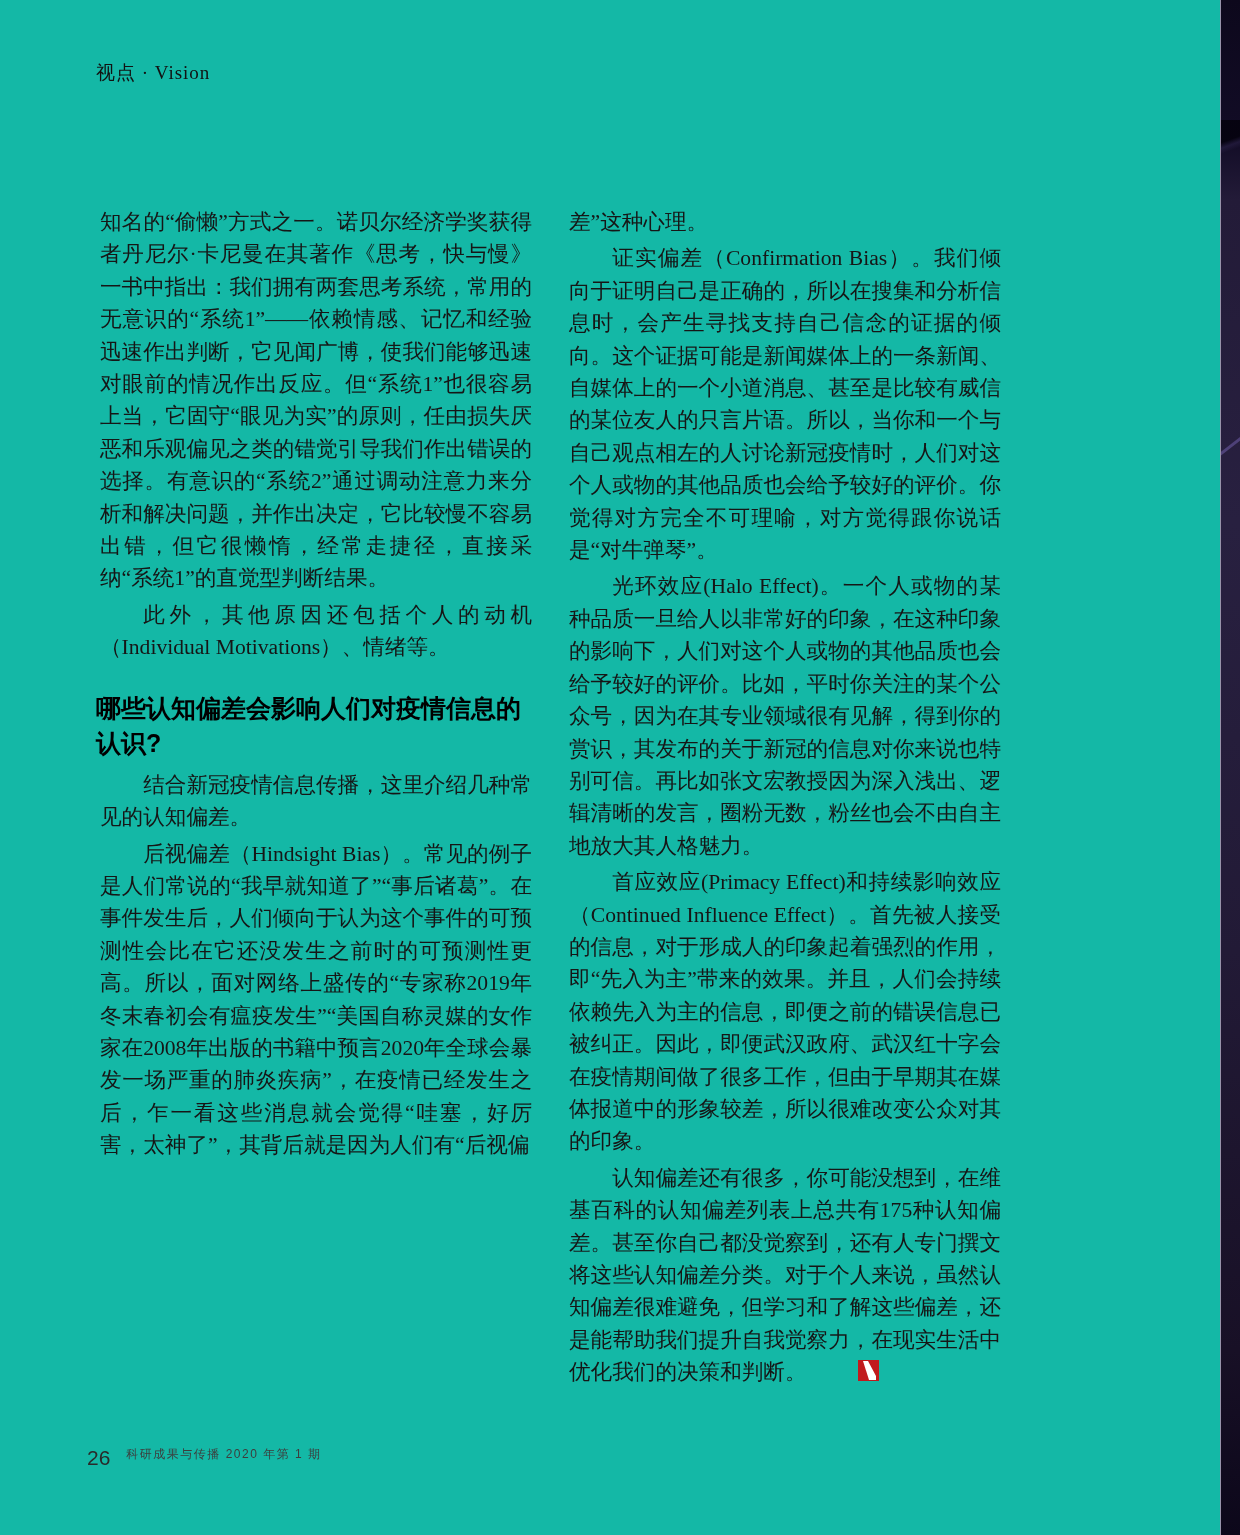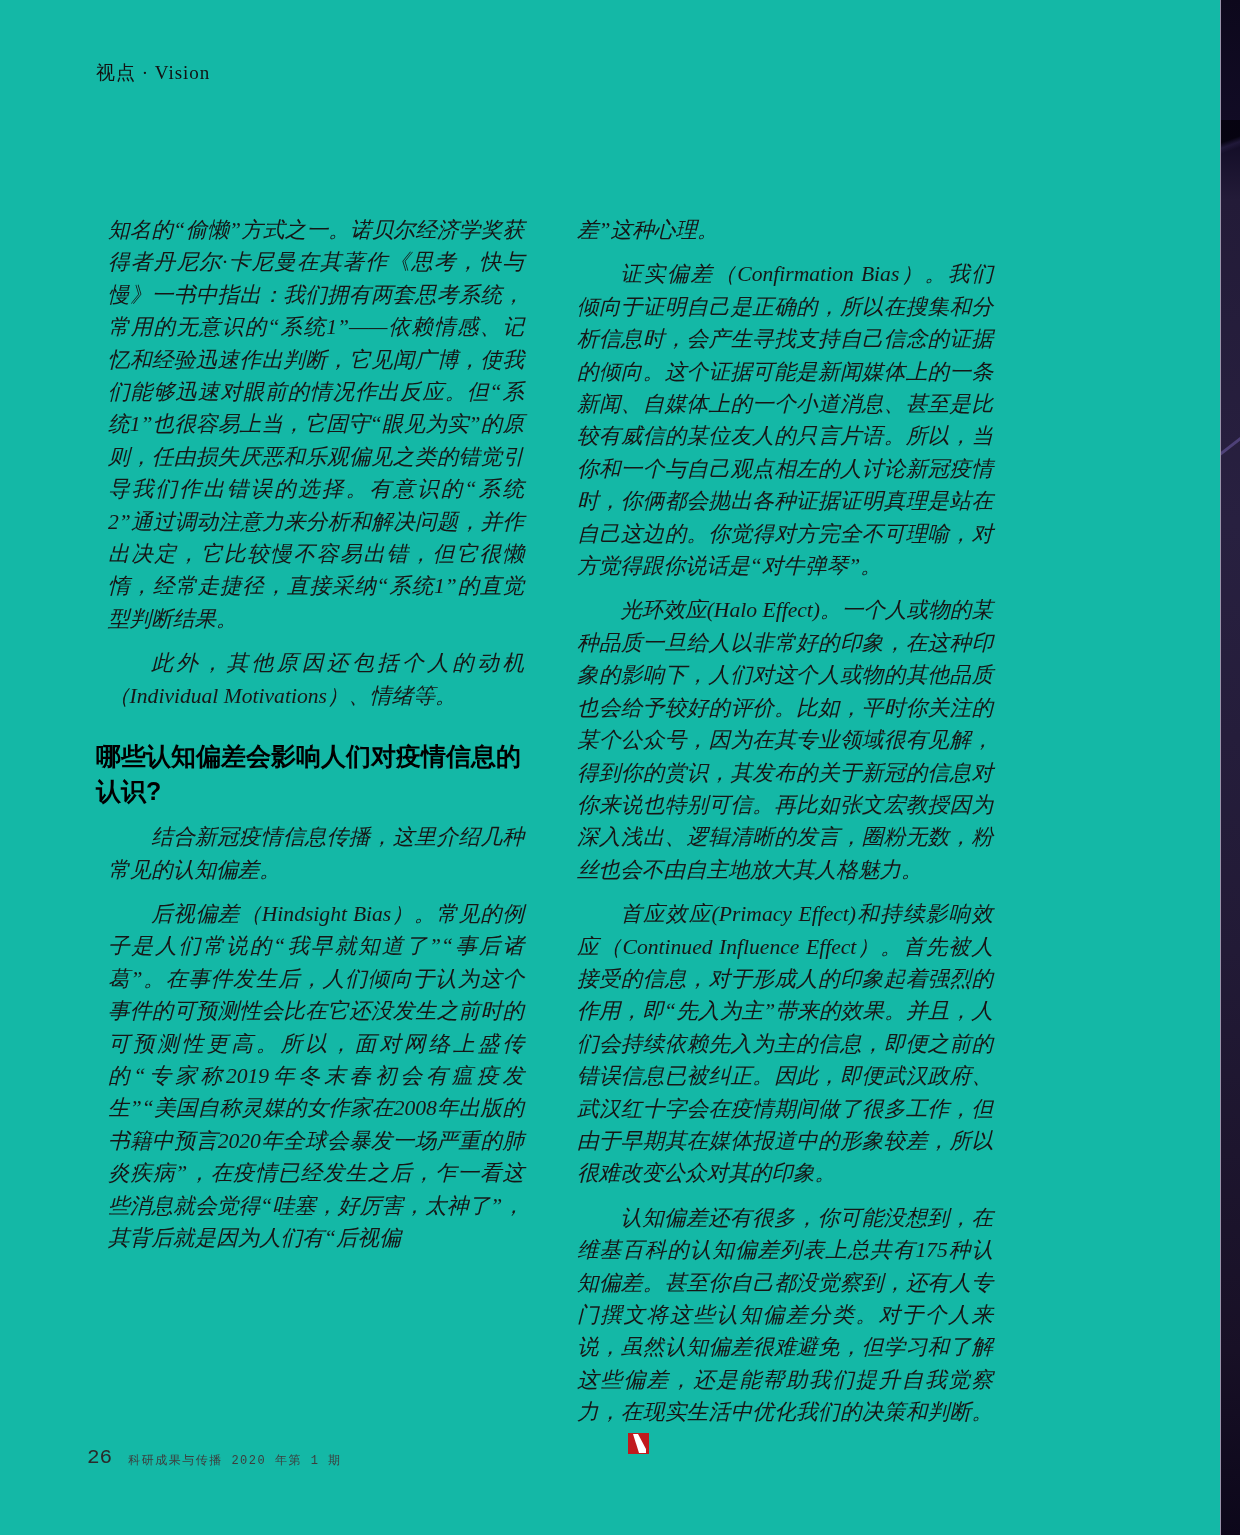--- a/index.html
+++ b/index.html
@@ -15,37 +15,37 @@
     font-size:19px; letter-spacing:1px; color:#121212;
   }
   
   .col {
     position:absolute; top:202px; width:440px;
     font-size:21.6px; line-height:32.4px;
     text-align:justify; text-justify:inter-ideograph;
   }
   .col-left  { left:96px;  }
   .col-right { left:565px; }
-  .col p { margin:12px; padding:0;font-style:italic; }
+  .col p { margin:4px; padding:0; }
   .col p.indent { text-indent:2em; }
   .section-heading {
     font-family:Liberation Sans, sans-serif;
     font-weight:bold; font-size:25px; line-height:35px;
     color:#000; margin:27px 0 8px 0; text-align:left;
   }
   
   .endmark {
     display:inline-block; width:21px; height:21px;
     margin-left:8px; vertical-align:-2px;
   }
   
   .footer {
     position:absolute; left:87px; top:1446px;
-    display:flex; align-items:flex-end;
-    font-family:Liberation Mono, monospace;
+    display:flex; align-items:flex-start;
+    font-family:Liberation Sans, sans-serif;
   }
   .footer .pagenum { font-size:21px; color:#2a2a2a; }
   .footer .journal { font-size:12px; color:#3d3d3d; margin-left:16px; letter-spacing:1.5px; }
   
   .page-edge {
     position:absolute; top:0; right:0; bottom:0; width:19px;
     border-left:1px solid #9793aa;
     background:linear-gradient(180deg,
       #0d081c 0%, #120c26 9%,
       #231b38 13%, #282040 34%,
@@ -74,21 +74,21 @@
   <div class="col col-left">
     <p>知名的“偷懒”方式之一。诺贝尔经济学奖获得者丹尼尔·卡尼曼在其著作《思考，快与慢》一书中指出：我们拥有两套思考系统，常用的无意识的“系统1”——依赖情感、记忆和经验迅速作出判断，它见闻广博，使我们能够迅速对眼前的情况作出反应。但“系统1”也很容易上当，它固守“眼见为实”的原则，任由损失厌恶和乐观偏见之类的错觉引导我们作出错误的选择。有意识的“系统2”通过调动注意力来分析和解决问题，并作出决定，它比较慢不容易出错，但它很懒惰，经常走捷径，直接采纳“系统1”的直觉型判断结果。</p>
     <p class="indent">此外，其他原因还包括个人的动机（Individual Motivations）、情绪等。</p>
     <h2 class="section-heading">哪些认知偏差会影响人们对疫情信息的认识?</h2>
     <p class="indent">结合新冠疫情信息传播，这里介绍几种常见的认知偏差。</p>
     <p class="indent">后视偏差（Hindsight Bias）。常见的例子是人们常说的“我早就知道了”“事后诸葛”。在事件发生后，人们倾向于认为这个事件的可预测性会比在它还没发生之前时的可预测性更高。所以，面对网络上盛传的“专家称2019年冬末春初会有瘟疫发生”“美国自称灵媒的女作家在2008年出版的书籍中预言2020年全球会暴发一场严重的肺炎疾病”，在疫情已经发生之后，乍一看这些消息就会觉得“哇塞，好厉害，太神了”，其背后就是因为人们有“后视偏</p>
   </div>
 
   <div class="col col-right">
     <p>差”这种心理。</p>
-    <p class="indent">证实偏差（Confirmation Bias）。我们倾向于证明自己是正确的，所以在搜集和分析信息时，会产生寻找支持自己信念的证据的倾向。这个证据可能是新闻媒体上的一条新闻、自媒体上的一个小道消息、甚至是比较有威信的某位友人的只言片语。所以，当你和一个与自己观点相左的人讨论新冠疫情时，你俩都会抛出各种证据证明真理是站在自己这边的。你觉得对方完全不可理喻，对方觉得跟你说话是“对牛弹琴”。</p>
+    <p class="indent">证实偏差（Confirmation Bias）。我们倾向于证明自己是正确的，所以在搜集和分析信息时，会产生寻找支持自己信念的证据的倾向。这个证据可能是新闻媒体上的一条新闻、自媒体上的一个小道消息、甚至是比较有威信的某位友人的只言片语。所以，当你和一个与自己观点相左的人讨论新冠疫情时，人们对这个人或物的其他品质也会给予较好的评价。你觉得对方完全不可理喻，对方觉得跟你说话是“对牛弹琴”。</p>
     <p class="indent">光环效应(Halo Effect)。一个人或物的某种品质一旦给人以非常好的印象，在这种印象的影响下，人们对这个人或物的其他品质也会给予较好的评价。比如，平时你关注的某个公众号，因为在其专业领域很有见解，得到你的赏识，其发布的关于新冠的信息对你来说也特别可信。再比如张文宏教授因为深入浅出、逻辑清晰的发言，圈粉无数，粉丝也会不由自主地放大其人格魅力。</p>
     <p class="indent">首应效应(Primacy Effect)和持续影响效应（Continued Influence Effect）。首先被人接受的信息，对于形成人的印象起着强烈的作用，即“先入为主”带来的效果。并且，人们会持续依赖先入为主的信息，即便之前的错误信息已被纠正。因此，即便武汉政府、武汉红十字会在疫情期间做了很多工作，但由于早期其在媒体报道中的形象较差，所以很难改变公众对其的印象。</p>
     <p class="indent"><span>认知偏差还有很多，你可能没想到，在维基百科的认知偏差列表上总共有175种认知偏差。甚至你自己都没觉察到，还有人专门撰文将这些认知偏差分类。对于个人来说，虽然认知偏差很难避免，但学习和了解这些偏差，还是能帮助我们提升自我觉察力，在现实生活中优化我们的决策和判断。</span><span class="endmark"><svg width="21" height="21" viewBox="0 0 21 21" xmlns="http://www.w3.org/2000/svg">
             <rect x="0" y="0" width="21" height="21" fill="#c11a1d"></rect>
             <polygon points="5,1 10,1 18,16 18,20 11,20" fill="#ffffff"></polygon>
           </svg></span></p>
   </div>
 
   <div class="footer">
     <span class="pagenum">26</span>

